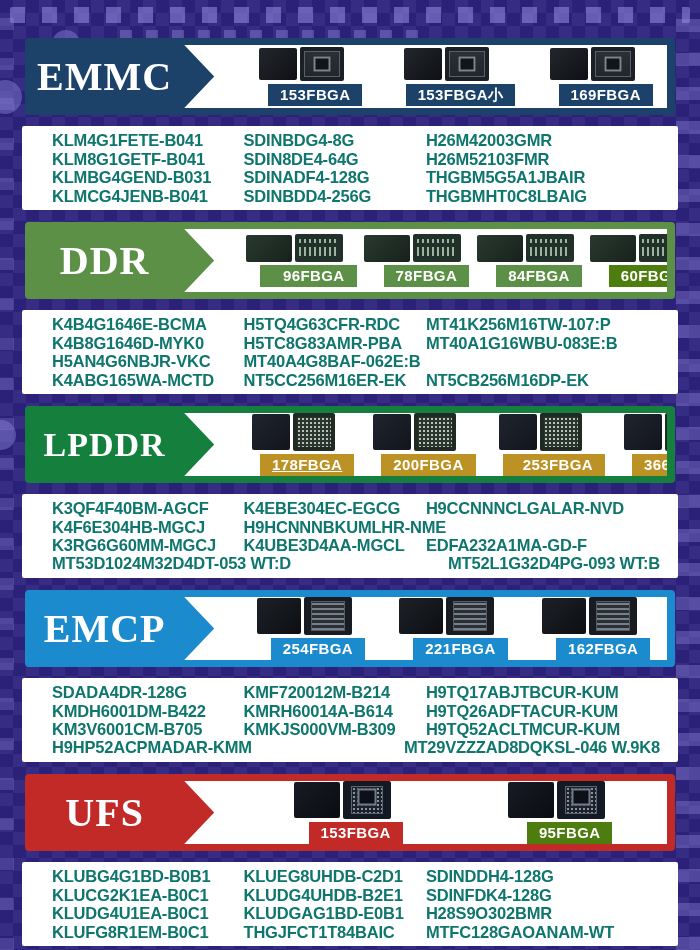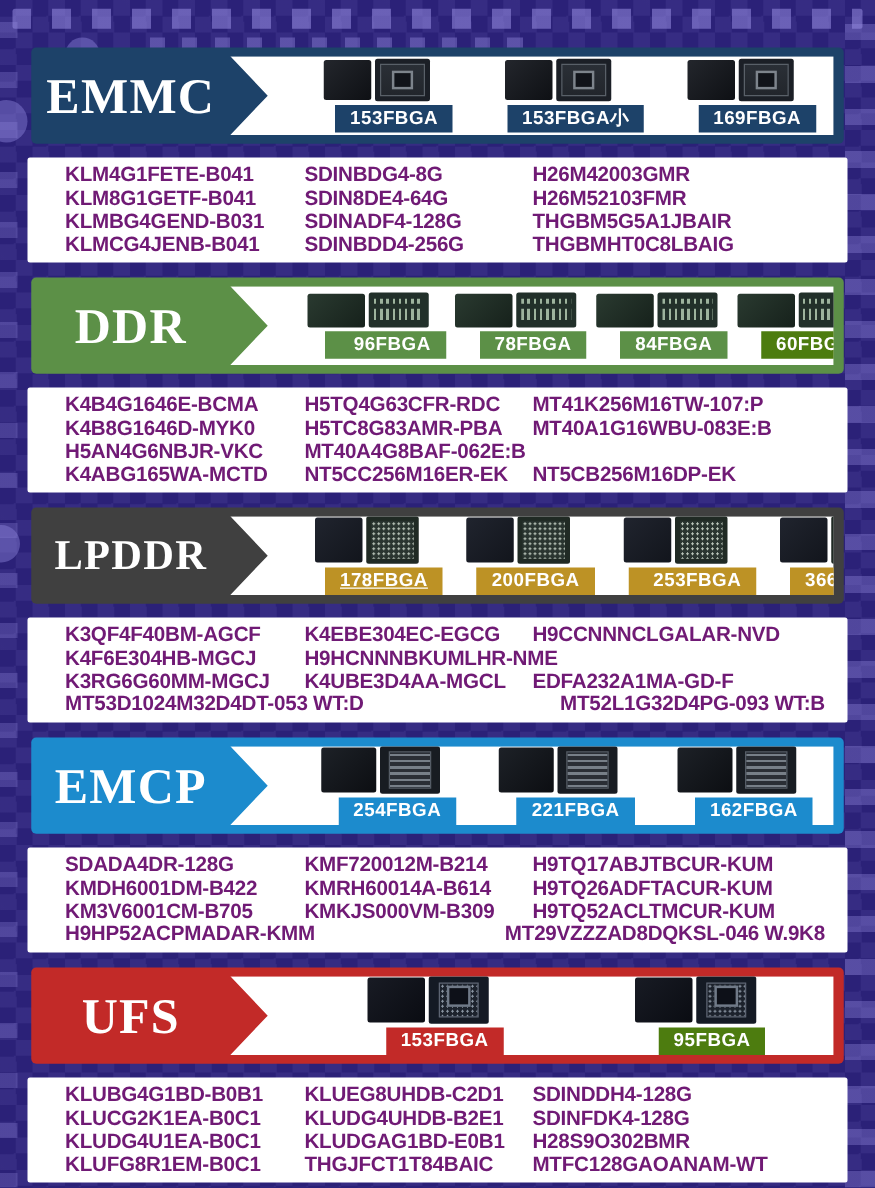--- a/index.html
+++ b/index.html
@@ -60,21 +60,21 @@
   .sec-ufs .chip.back{width:48px;height:38px;background:#141a24;}
   .sec-ufs .chip.back::before{inset:5px 8px;border:1px solid #5c6472;background-image:radial-gradient(#8893a0 0.8px,transparent 1px);background-size:4px 4px;background-color:#1c222c;}
   .sec-ufs .chip.back::after{content:"";position:absolute;left:50%;top:42%;transform:translate(-50%,-50%);width:15px;height:13px;background:#0d1018;border:2px solid #707a88;display:block;}
 
   .pkg-label{color:#ffffff;font-weight:bold;font-size:15px;letter-spacing:.4px;padding:2px 12px;line-height:18px;white-space:nowrap;margin-left:27px;}
 
   
   .parts{margin:11px 22px 12px;background:#ffffff;border-radius:2px;padding:5px 18px 5px 30px;}
   .row{display:grid;grid-template-columns:31.5% 30% 38.5%;height:18.5px;align-items:center;}
   .row.two{display:flex;justify-content:space-between;}
-  .part{font-weight:bold;font-size:16.5px;color:#701a75;letter-spacing:-0.2px;white-space:nowrap;}
+  .part{font-weight:bold;font-size:16.5px;color:#0f766e;letter-spacing:-0.2px;white-space:nowrap;}
 </style>
 </head>
 <body>
 
 <div id="poster">
   <div>
     <div class="deco deco-checker"></div>
     <div class="deco deco-top"></div>
     <div class="deco deco-top2"></div>
     <div class="deco deco-right"></div>
@@ -185,21 +185,21 @@
             <div class="part">MT40A4G8BAF-062E:B</div>
           </div>
           <div class="row">
             <div class="part">K4ABG165WA-MCTD</div>
             <div class="part">NT5CC256M16ER-EK</div>
             <div class="part">NT5CB256M16DP-EK</div>
           </div>
         </div>
       </div>
       <div class="sec sec-lpddr">
-        <div class="banner" style="background: #404040;">
+        <div class="banner" style="background: #15803d;">
           <div class="title">LPDDR</div>
           <div class="band">
             <div class="pkg">
               <div class="chips">
                 <div class="chip front"></div>
                 <div class="chip back"></div>
               </div>
               <div class="pkg-label" style="background: rgb(189, 146, 37); text-decoration: underline;">178FBGA</div>
             </div>
             <div class="pkg">

